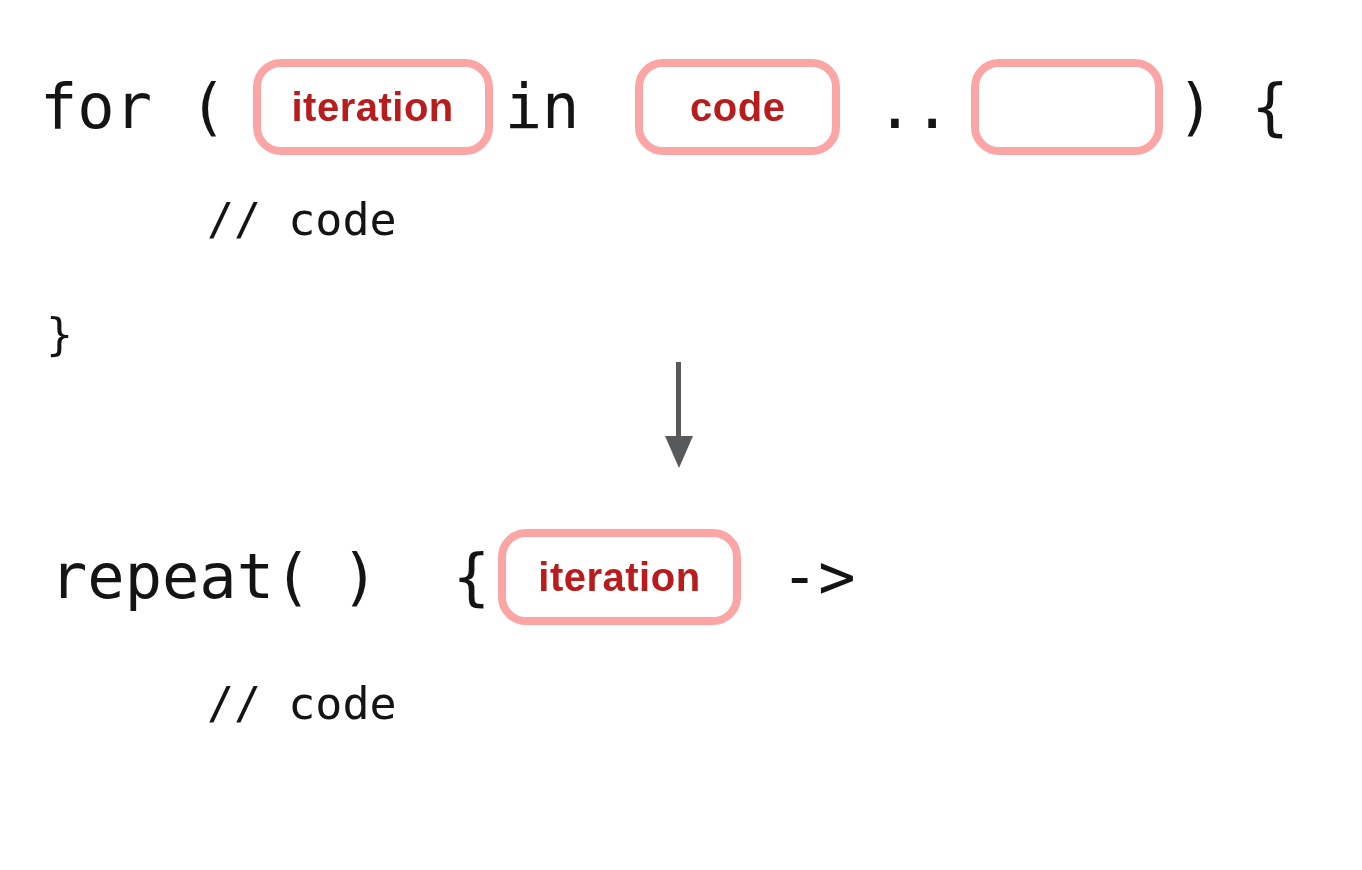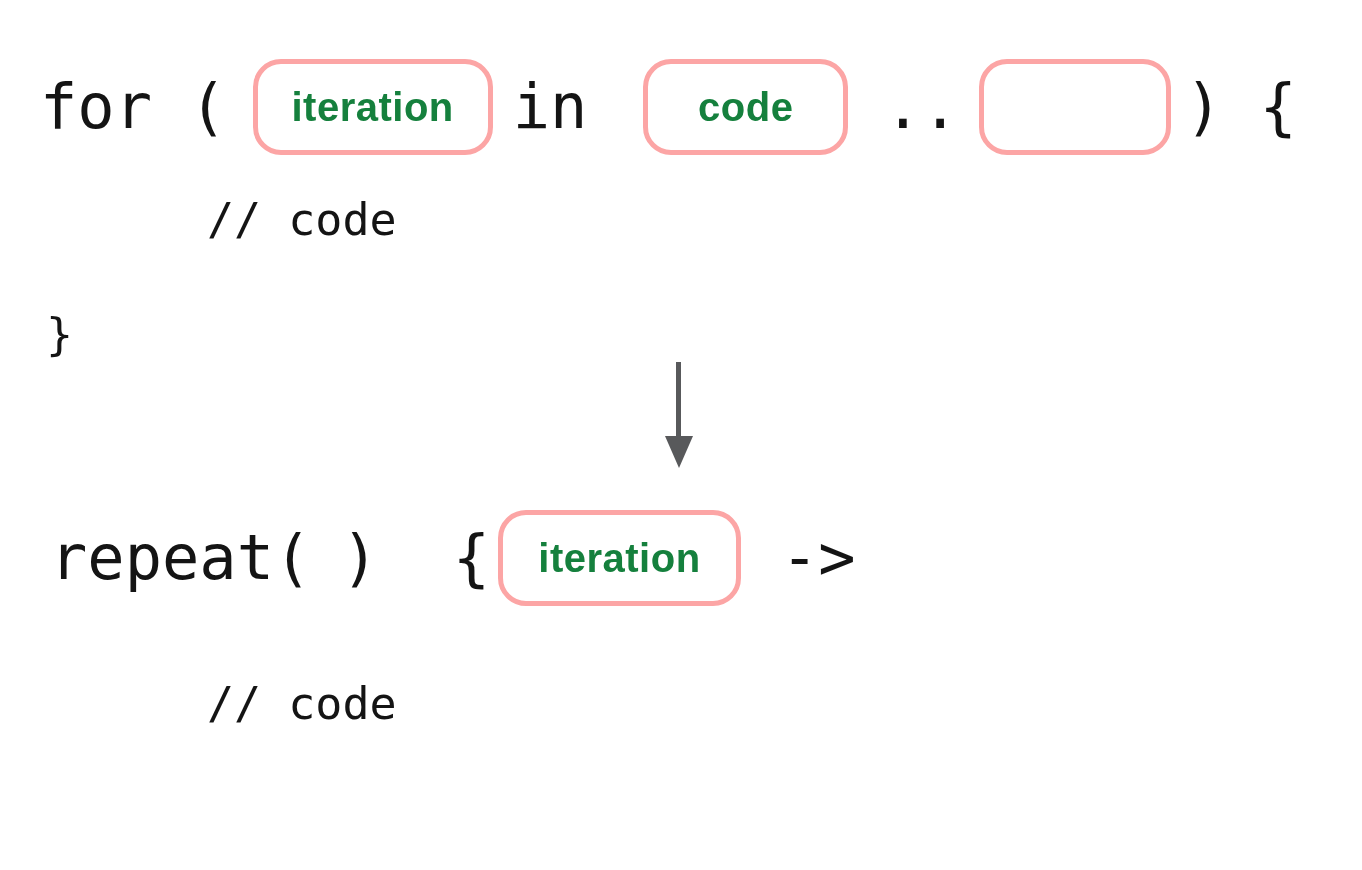--- a/index.html
+++ b/index.html
@@ -33,36 +33,36 @@
     font-weight: 400;
     color: #141414;
     white-space: pre;
     line-height: 74px;
   }
   .pill {
     display: inline-flex;
     align-items: center;
     justify-content: center;
     height: 96px;
-    border: 5px solid #fca5a5;
+    border: 8px solid #fca5a5;
     border-radius: 28px;
     background: #ffffff;
     font-family: "Liberation Sans", sans-serif;
     font-weight: 700;
     font-size: 40px;
-    color: #15803d;
+    color: #b91c1c;
     letter-spacing: 0.5px;
   }
   .pill-iteration  { width: 240px; margin-left: 26px; }
   .pill-start      { width: 205px; margin-left: 56px; }
   .pill-end        { width: 192px; margin-left: 20px; }
   .pill-times      { width: 235px; margin-left: 19px; }
   .pill-iteration2 { width: 243px; margin-left: 8px; }
 
-  .tok-in    { margin-left: 20px; }
+  .tok-in    { margin-left: 12px; }
   .tok-range { margin-left: 36px; }
   .tok-close1{ margin-left: 14px; }
   .tok-rparen{ margin-left: 30px; }
   .tok-lbrace{ margin-left: 74px; }
   .tok-lambda{ margin-left: 40px; }
 
   .arrow-wrap {
     position: absolute;
     left: 648px;
     top: 362px;
@@ -105,21 +105,21 @@
 
   <div class="codeline" style="left: 207px; top: 183px;">// code</div>
 
   <div class="codeline" style="left: 46px; top: 298px;">}</div>
 
   <div class="arrow-wrap">
     <div class="arrow-shaft"></div>
     <div class="arrow-head"></div>
   </div>
 
-  <div class="row" style="left: 50px; top: 508px;">
+  <div class="row" style="left: 50px; top: 527px;">
     <span class="code">repeat(</span>
     <span class="code tok-rparen">)</span>
     <span class="code tok-lbrace">{</span>
     <span class="pill pill-iteration2">iteration</span>
     <span class="code tok-lambda">-&gt;</span>
   </div>
 
   <div class="codeline" style="left: 207px; top: 667px;">// code</div>
 
   <div class="codeline" style="left: 46px; top: 795px;">}</div>

